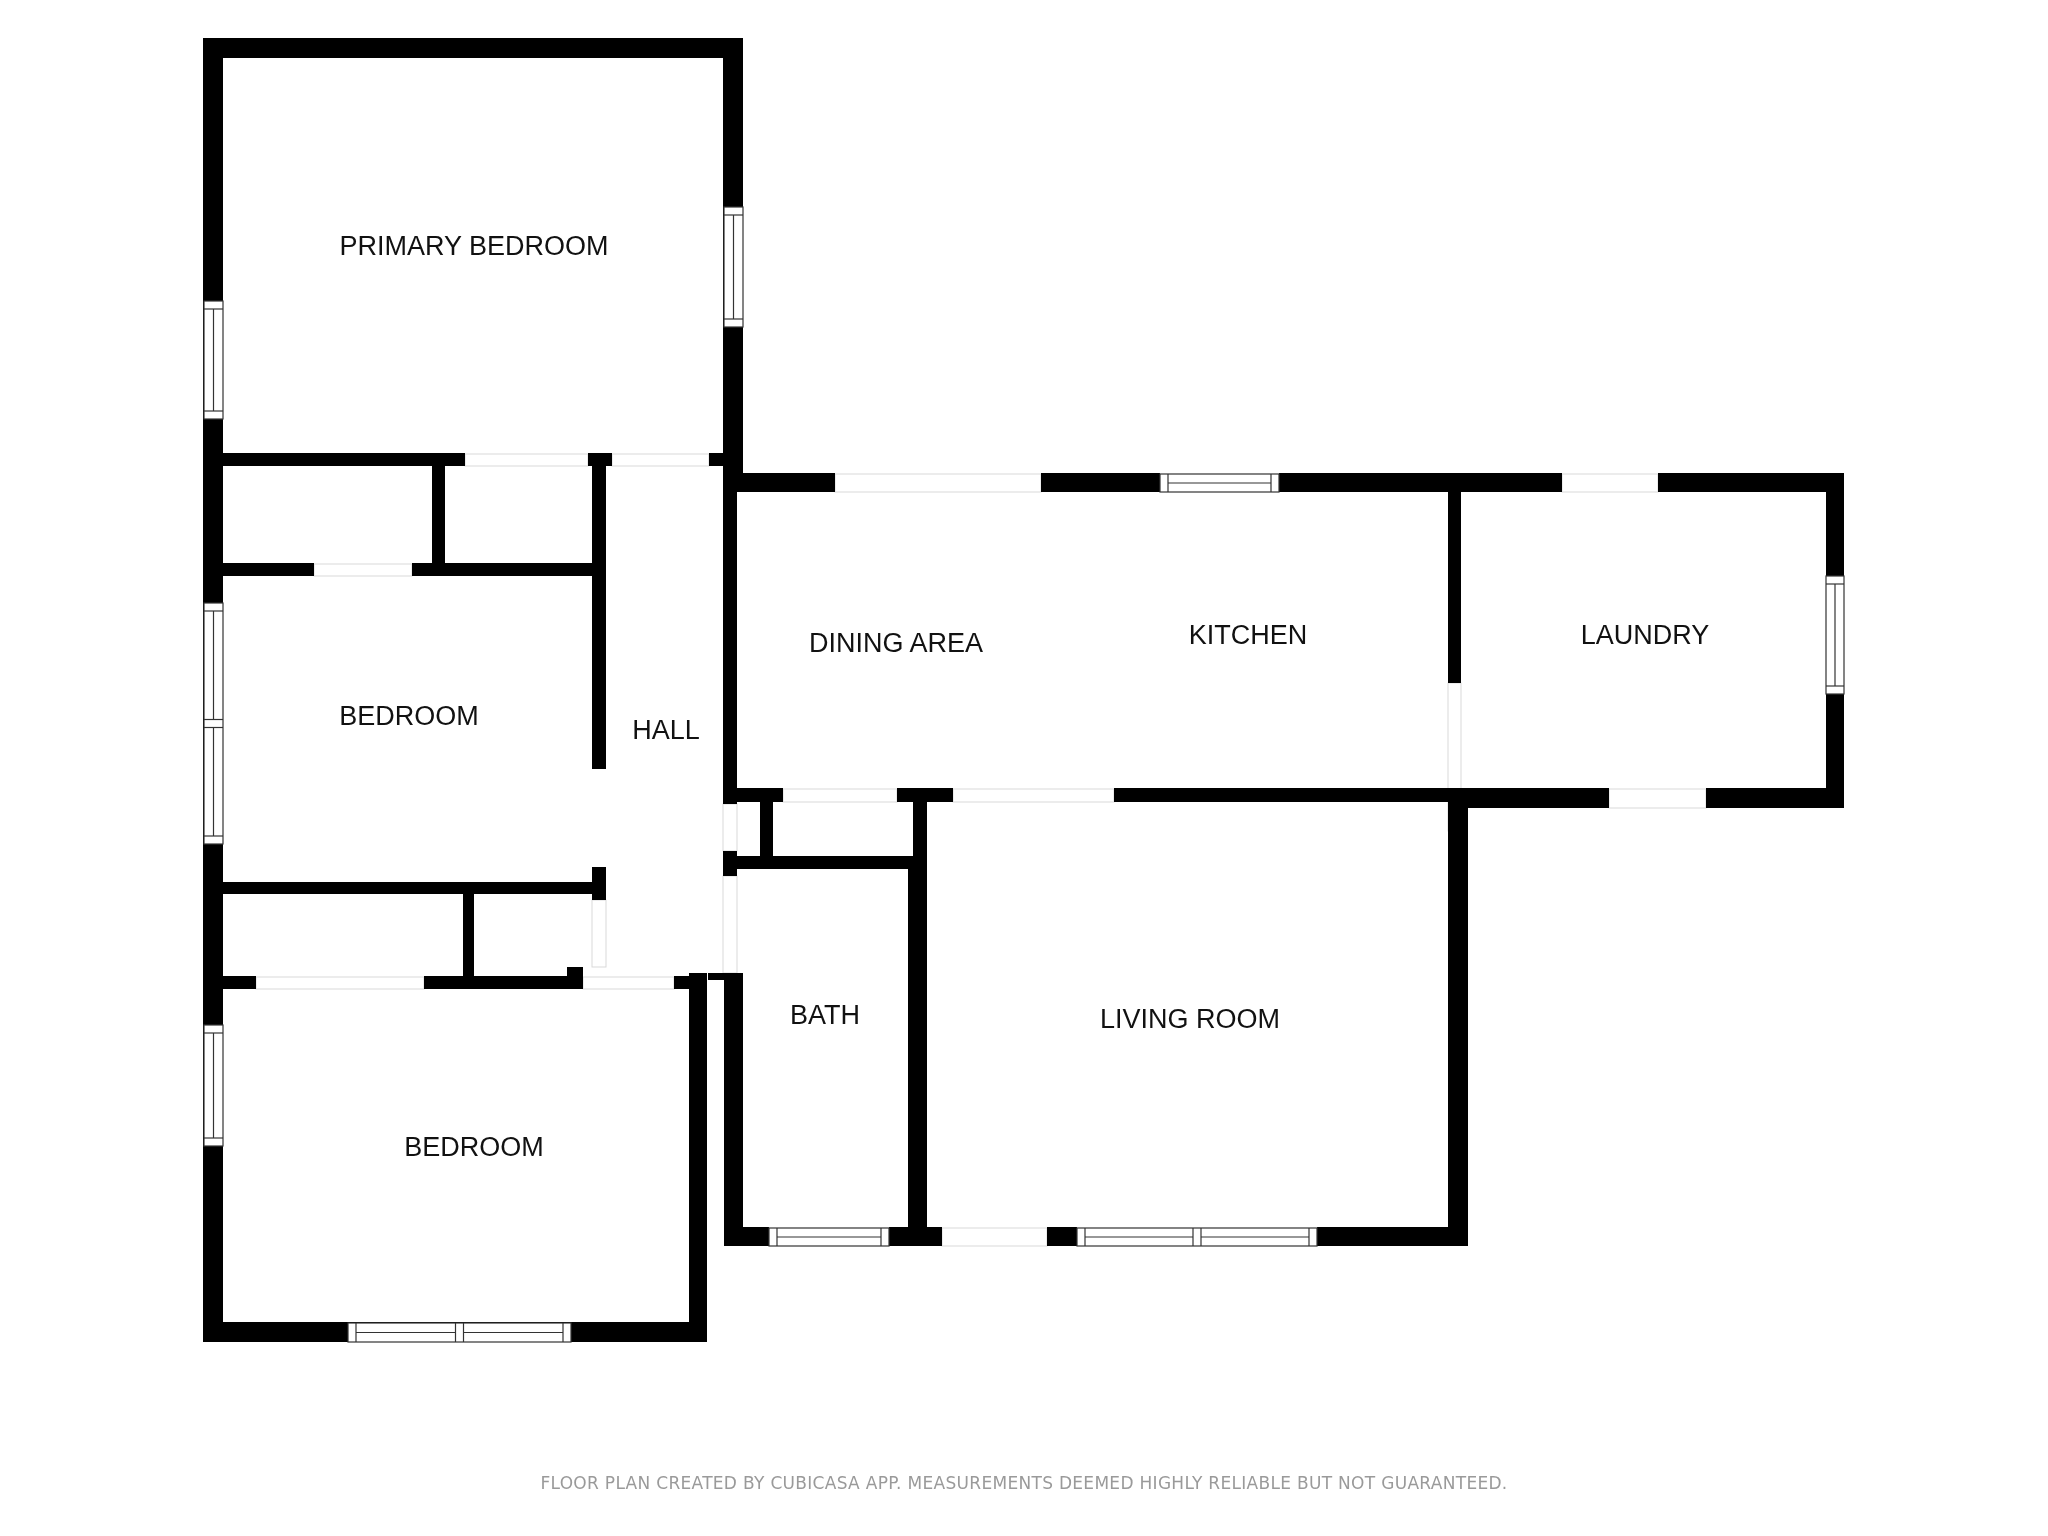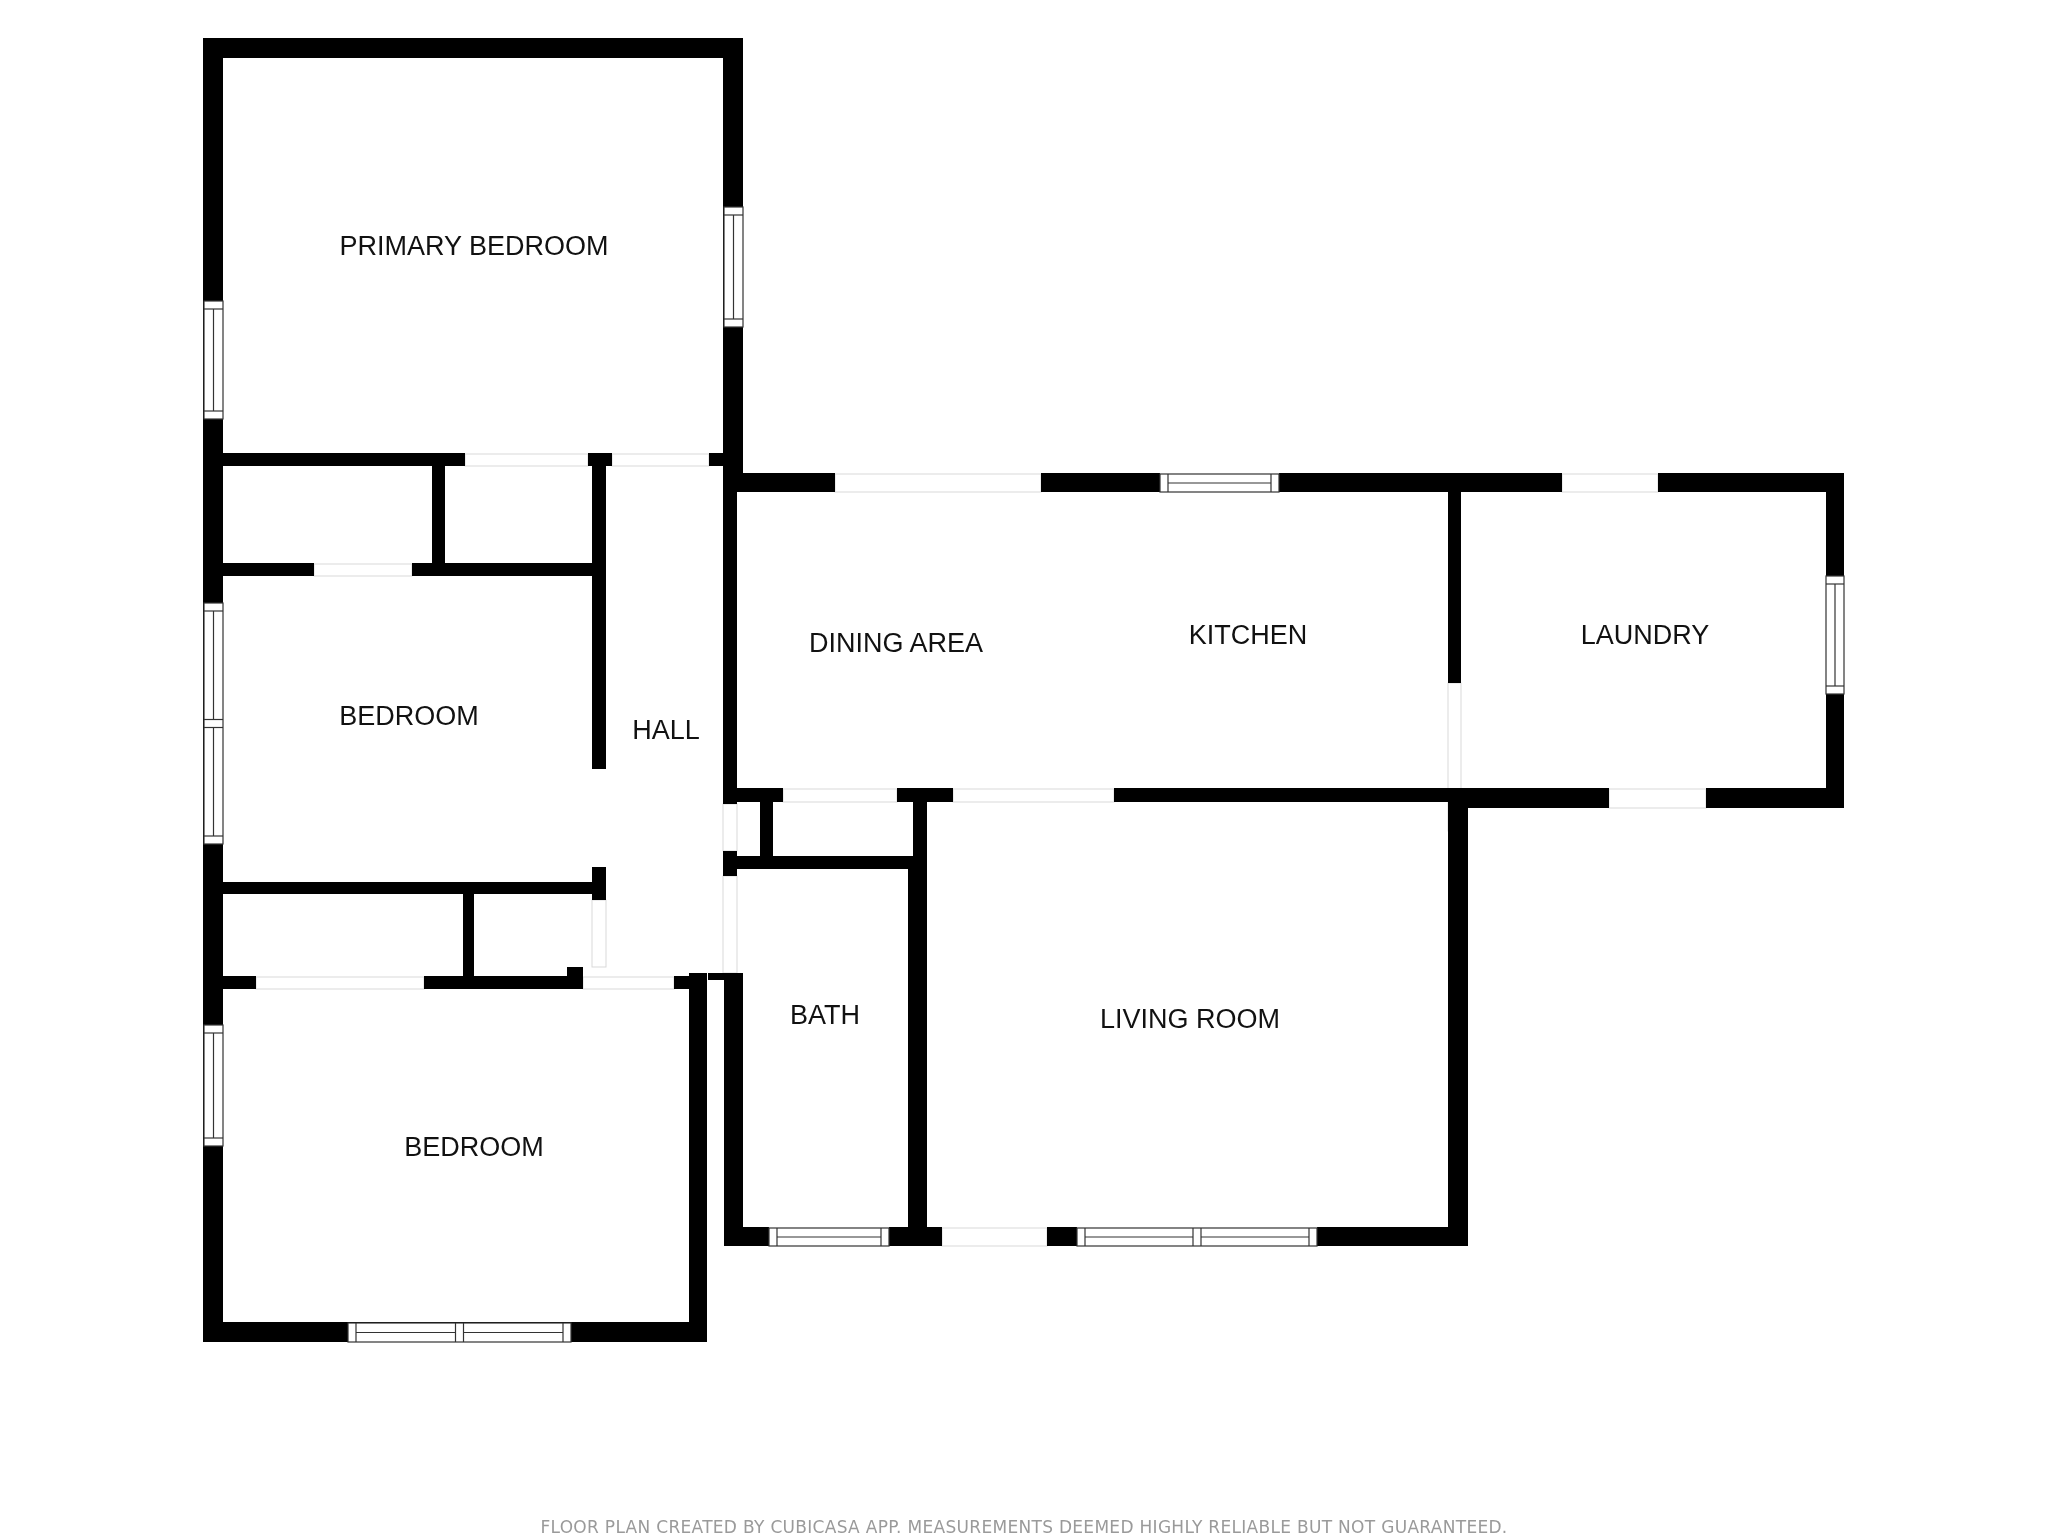--- a/index.html
+++ b/index.html
@@ -3,21 +3,21 @@
 <meta charset="utf-8">
 <style>
   html, body { margin: 0; padding: 0; background: #ffffff; }
   body { width: 2048px; height: 1536px; position: relative; overflow: hidden; }
   #plan { position: absolute; left: 0; top: 0; width: 2048px; height: 1536px; }
   .wall { fill: #000000; }
   .opening { fill: #ffffff; stroke: #d9d9d9; stroke-width: 1; }
   .window-frame { fill: #ffffff; stroke: #333333; stroke-width: 1.2; }
   .window-line { stroke: #333333; stroke-width: 1.2; }
   .room-label { font-family: "Liberation Sans", sans-serif; font-size: 27px; fill: #111111; text-anchor: middle; dominant-baseline: middle; }
-  .footer { position: absolute; left: 0; width: 2048px; text-align: center; font-family: "DejaVu Sans", sans-serif; font-size: 17px; color: #9a9a9a; letter-spacing: 0.3px; margin-top: 44px; }
+  .footer { position: absolute; left: 0; width: 2048px; text-align: center; font-family: "DejaVu Sans", sans-serif; font-size: 17px; color: #9a9a9a; letter-spacing: 0.3px; }
 </style>
 </head>
 <body>
 
 <svg id="plan" xmlns="http://www.w3.org/2000/svg" viewBox="0 0 2048 1536">
   <g id="doors">
       <rect x="465" y="454" width="123" height="12" class="opening"></rect>
       <rect x="612" y="454" width="97" height="12" class="opening"></rect>
       <rect x="314" y="564" width="98" height="12" class="opening"></rect>
       <rect x="592" y="900" width="14" height="67" class="opening"></rect>

